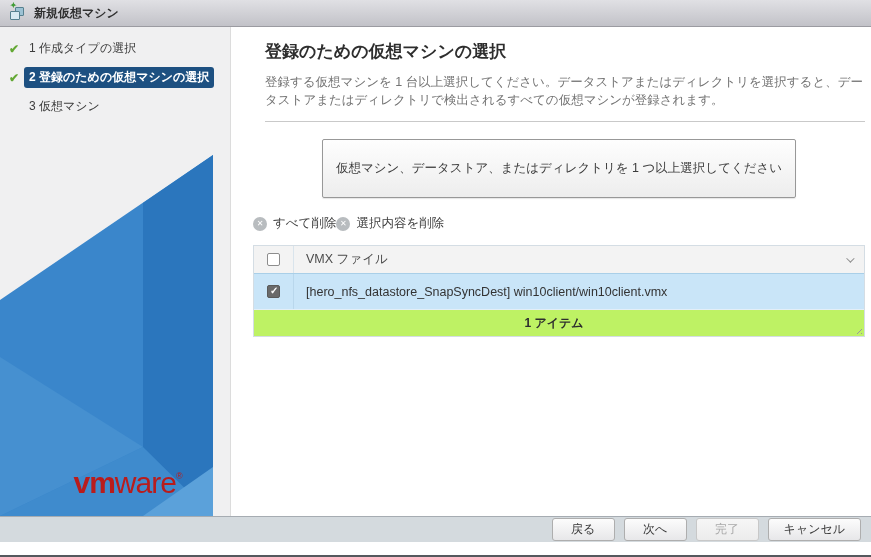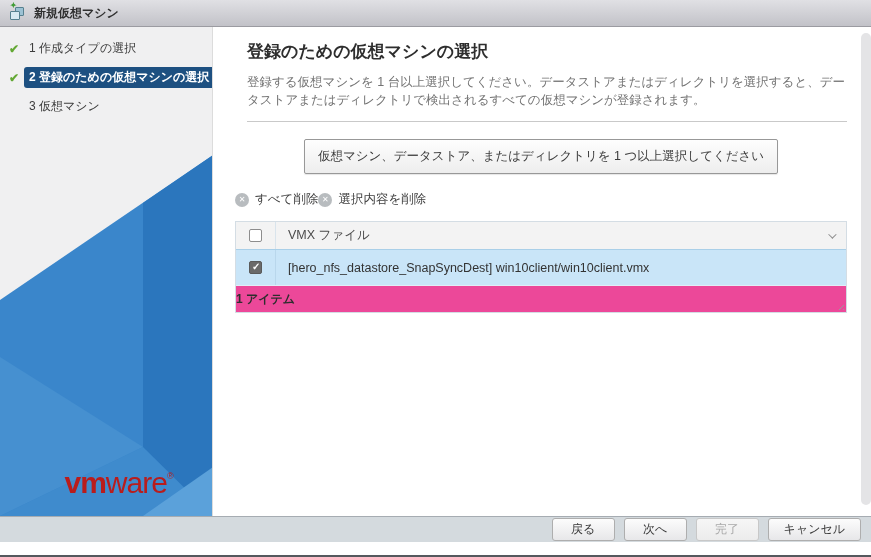--- a/index.html
+++ b/index.html
@@ -27,21 +27,21 @@
     background:#d8eaf2; border:1px solid #56808f; border-radius:1px;
   }
   .vm-icon .star {
     position:absolute; left:2px; top:-3px; color:#3f9c35; font-size:8px; line-height:8px;
   }
 
   .body-row { display:flex; height:489px; }
 
   
   .sidebar {
-    width:213px; position:relative; background:#f0f0f1;
+    width:231px; position:relative; background:#f0f0f1;
     border-right:1px solid #dcdcdc; overflow:hidden; flex:0 0 auto;
   }
   .steps { position:relative; z-index:2; padding:11px 6px 0 9px; }
   .step { display:flex; align-items:center; margin-bottom:8px; font-size:12px; color:#3c3c3c; cursor:default; }
   .check-slot { width:15px; flex:0 0 auto; }
   .check-slot.done::before { content:"✔"; color:#63a834; font-weight:bold; font-size:12px; }
   .step-text { padding:2px 5px; white-space:nowrap; }
   .step.active .step-text {
     background:#1d5081; color:#fff; font-weight:bold; border-radius:3px;
   }
@@ -56,21 +56,21 @@
 
   
   .content { flex:1; position:relative; background:#fff; padding:11px 26px 0 22px; }
   .page-title { font-size:17px; font-weight:bold; color:#2e2e2e; margin:2px 0 10px 12px; }
   .page-desc { font-size:12.5px; line-height:1.45; color:#737373; margin-left:12px; width:600px; }
   .divider { border:none; border-top:1px solid #c9c9c9; margin:12px 0 0 12px; }
 
   .select-btn-row { text-align:center; margin-top:17px; }
   .select-btn {
     font-family:inherit; font-size:12.5px; color:#3c3c3c;
-    padding:8px 13px; background:linear-gradient(#fefefe,#ededed);
+    padding:20px 13px; background:linear-gradient(#fefefe,#ededed);
     border:1px solid #989898; border-radius:2px; box-shadow:0 1px 1px rgba(0,0,0,.10);
     cursor:pointer;
   }
 
   .actions { display:flex; align-items:center; margin:17px 0 13px; font-size:12.5px; color:#3f3f3f; }
   .action { display:flex; align-items:center; gap:6px; cursor:pointer; }
   .circle-x {
     width:14px; height:14px; border-radius:50%; background:#b8bcbf;
     color:#fff; font-size:8px; line-height:14px; text-align:center; flex:0 0 auto;
   }
@@ -84,22 +84,22 @@
                border-right:1px solid #d9e4ec; flex:0 0 auto; }
   .col-file { flex:1; display:flex; align-items:center; padding-left:12px;justify-content:space-between; }
   .chevron-down {
     margin-left:auto; margin-right:12px; width:6px; height:6px;
     border-right:1.5px solid #8d8d8d; border-bottom:1.5px solid #8d8d8d;
     transform:rotate(45deg) translateY(-2px); cursor:pointer;
   }
   .trow { display:flex; align-items:stretch; height:36px; background:#c9e5f8;
           border-bottom:1px solid #e3eef7; color:#333; }
   .trow .col-check { border-right:1px solid #b9d7ec; }
-  .tfoot { height:26px; background:#ec4899; display:flex; align-items:center;
-           justify-content:flex-start; padding-right:10px; font-weight:bold;
+  .tfoot { height:26px; background:#bef264; display:flex; align-items:center;
+           justify-content:center; padding-right:10px; font-weight:bold;
            font-size:12px; color:#2e2e2e; position:relative; }
   .resize-grip {
     position:absolute; right:2px; bottom:2px; width:7px; height:7px;
     background:repeating-linear-gradient(135deg,#9a9a9a 0 1px,transparent 1px 3px);
     clip-path:polygon(100% 0,100% 100%,0 100%); cursor:nwse-resize;
   }
 
   .checkbox { width:13px; height:13px; border:1px solid #8d8d8d; background:#fff;
               border-radius:2px; position:relative; cursor:pointer; }
   .checkbox.checked { background:#6a6a6a; border-color:#5a5a5a; }

